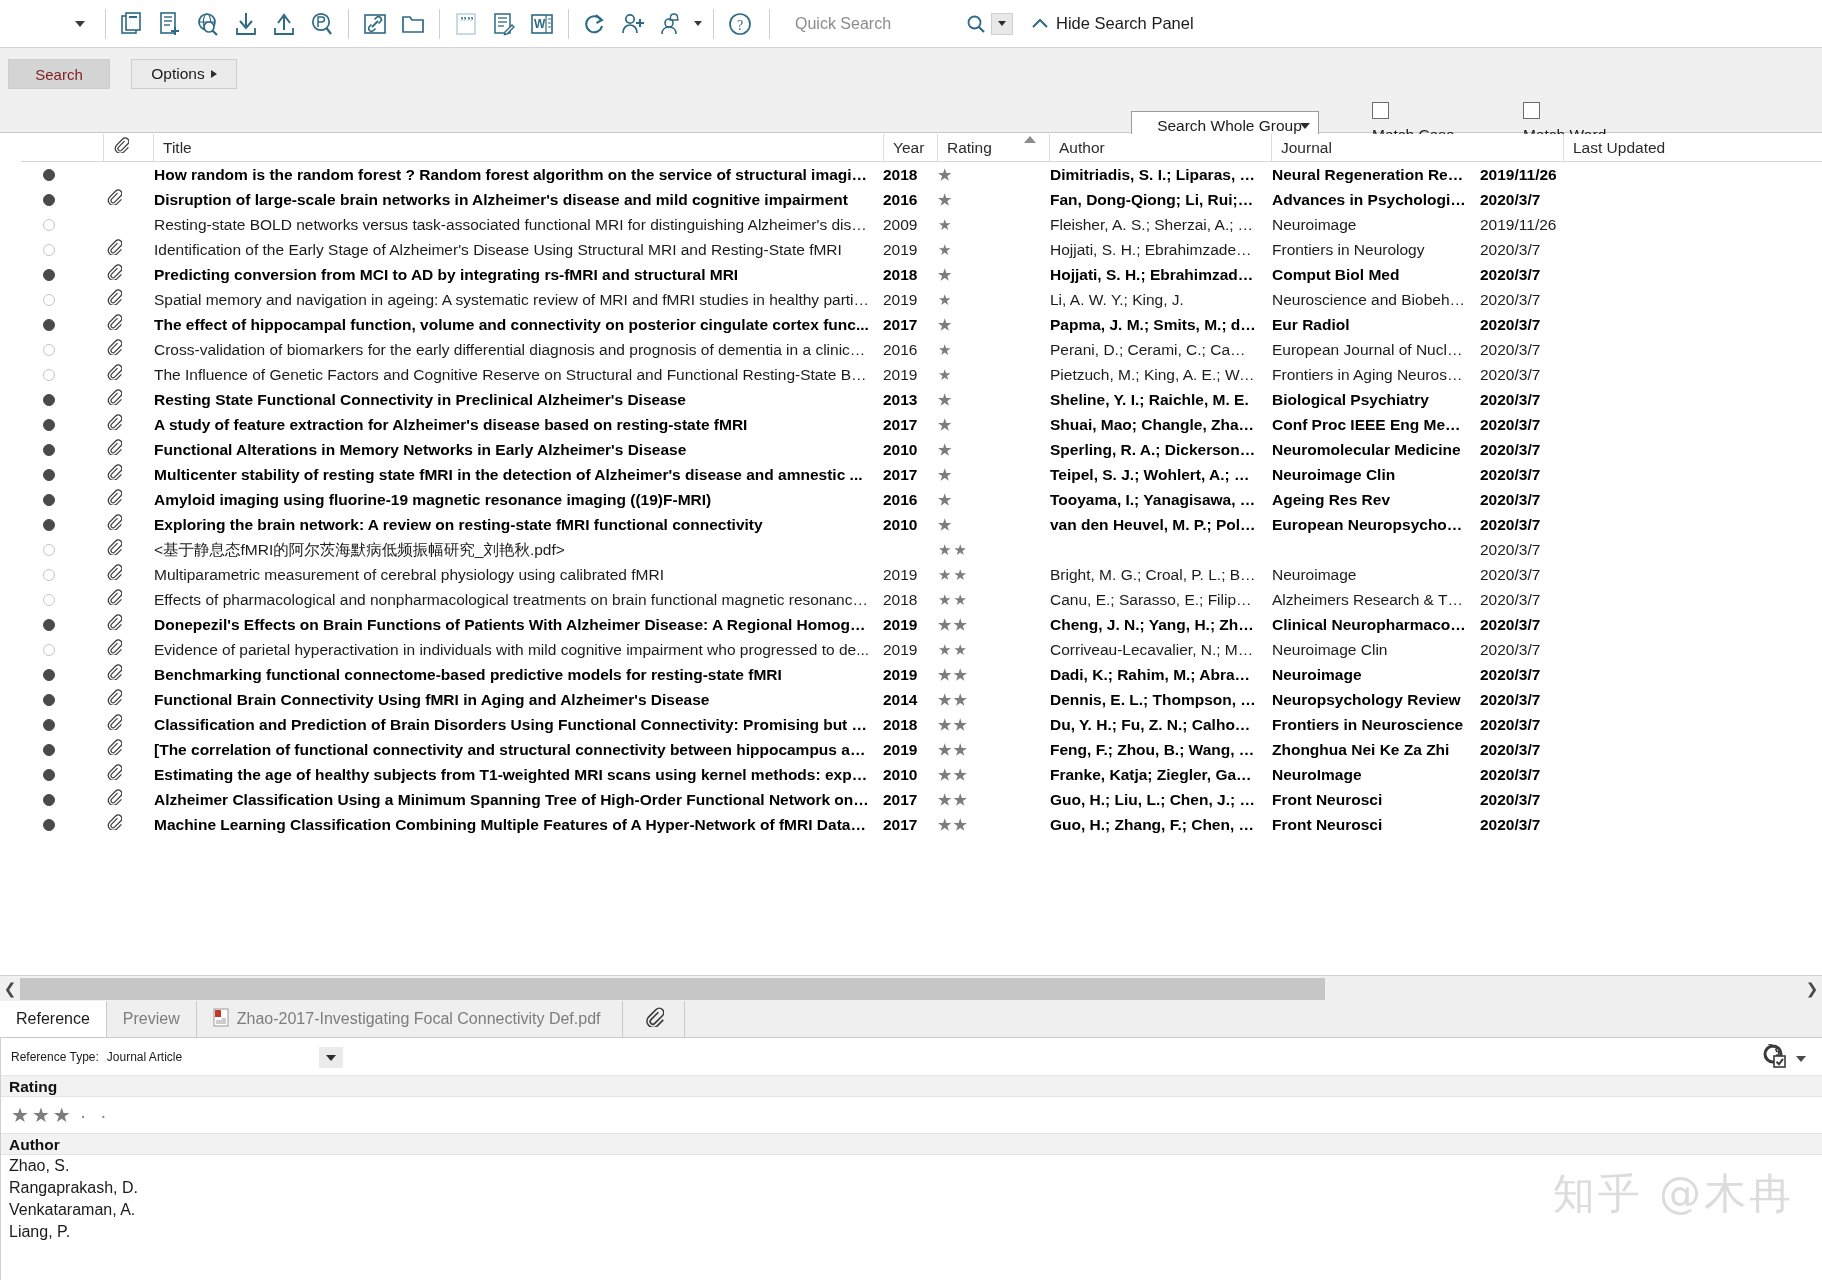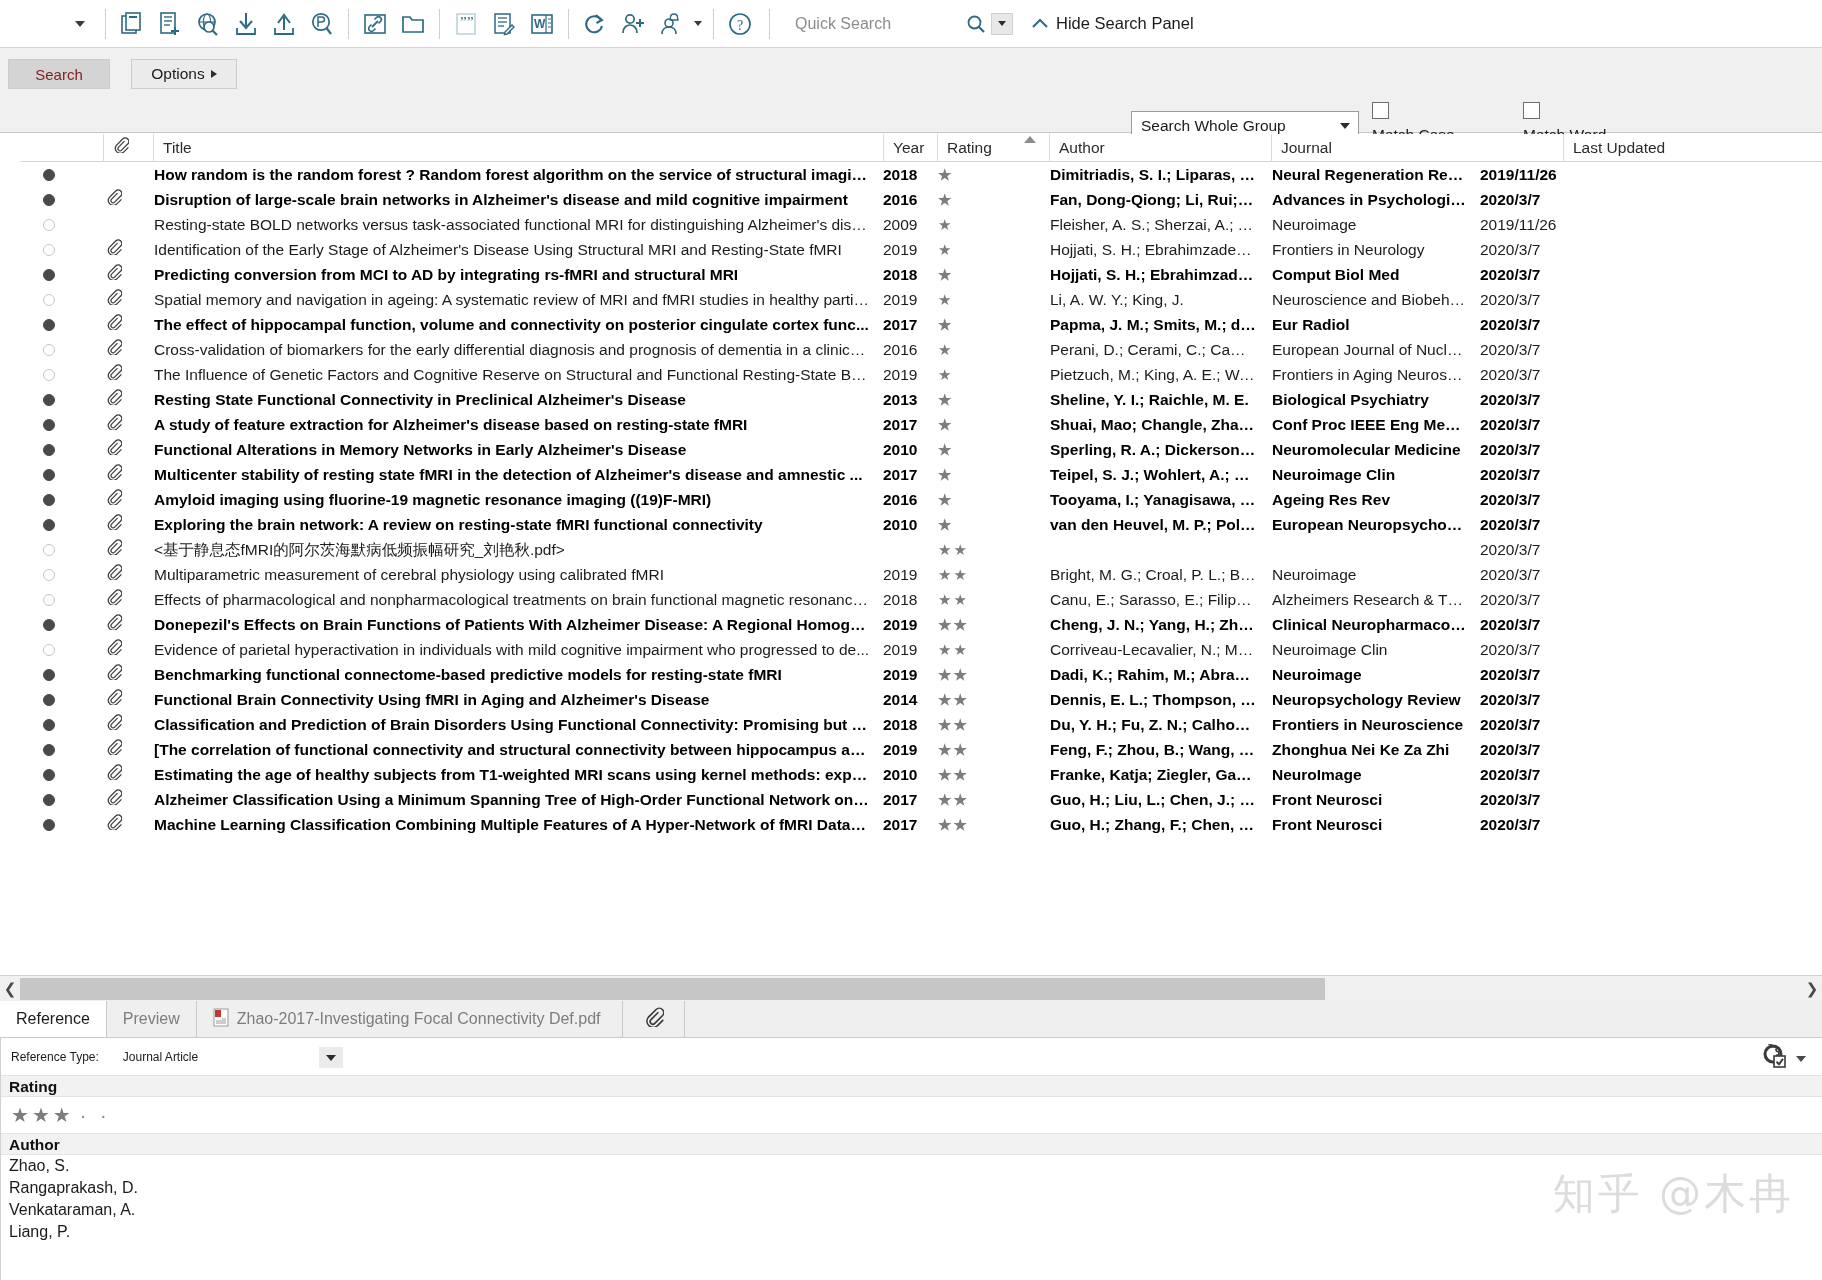--- a/index.html
+++ b/index.html
@@ -101,21 +101,21 @@
     border-top: 6px solid #2c2c2c;
   }
   #field-select { left: 80px; top: 106px; width: 215px; }
   #op-select    { left: 290px; top: 106px; width: 205px; }
   .term-input {
     position: absolute; left: 505px; top: 106px; width: 1000px; height: 29px;
     background: #fff; border: 1px solid #9c9c9c; font-size: 15px;
     padding: 0 6px; outline: none; color:#1b1b1b;
     font-family: "Liberation Sans", sans-serif;
   }
-  #scope-select { left: 1131px; top: 63px; width: 228px; }
+  #scope-select { left: 1131px; top: 63px; width: 188px; justify-content: center; }
   .chk-wrap { position: absolute; display: flex; align-items: flex-start; gap: 7px; font-size: 15.5px; color: #1b1b1b; cursor: pointer; flex-direction: column; }
   .chk-box { width: 17px; height: 17px; border: 1px solid #6c6c6c; background: #fff; }
   #match-case { left: 1372px; top: 54px; }
   #match-word { left: 1479px; top: 54px; margin-left: 44px; }
   .pm-btn {
     position: absolute; top: 92px; width: 24px; height: 24px;
     background: #f0f0f0; border: 1px solid #b8b8b8; color: #3a3a3a;
     font-size: 15px; line-height: 21px; text-align: center; cursor: pointer;
   }
   #plus-btn { left: 1513px; }
@@ -207,21 +207,21 @@
 
   .refpanel {
     position: absolute; top: 1038px; left: 0; width: 1822px; height: 242px;
     background: #fff; border-left: 1px solid #d0d0d0;
   }
   .reftype-row {
     position: relative; height: 37px; display: flex; align-items: center;
     padding-left: 10px; font-size: 12px; color: #1b1b1b;
   }
   .reftype-label { color: #1b1b1b; }
-  .reftype-value { margin-left: 24px; color: #1b1b1b; }
+  .reftype-value { margin-left: 8px; color: #1b1b1b; }
   .reftype-drop {
     position: absolute; left: 318px; top: 9px; width: 24px; height: 21px;
     background: #ebebeb; display: flex; align-items: center; justify-content: center; cursor: pointer;
   }
   .reftype-drop::after {
     content: ""; width:0;height:0;
     border-left: 5px solid transparent; border-right: 5px solid transparent;
     border-top: 6px solid #2c2c2c;
   }
   .gear-wrap { position: absolute; right: 16px; top: 6px; display: flex; align-items: center; gap: 7px; cursor: pointer; }

